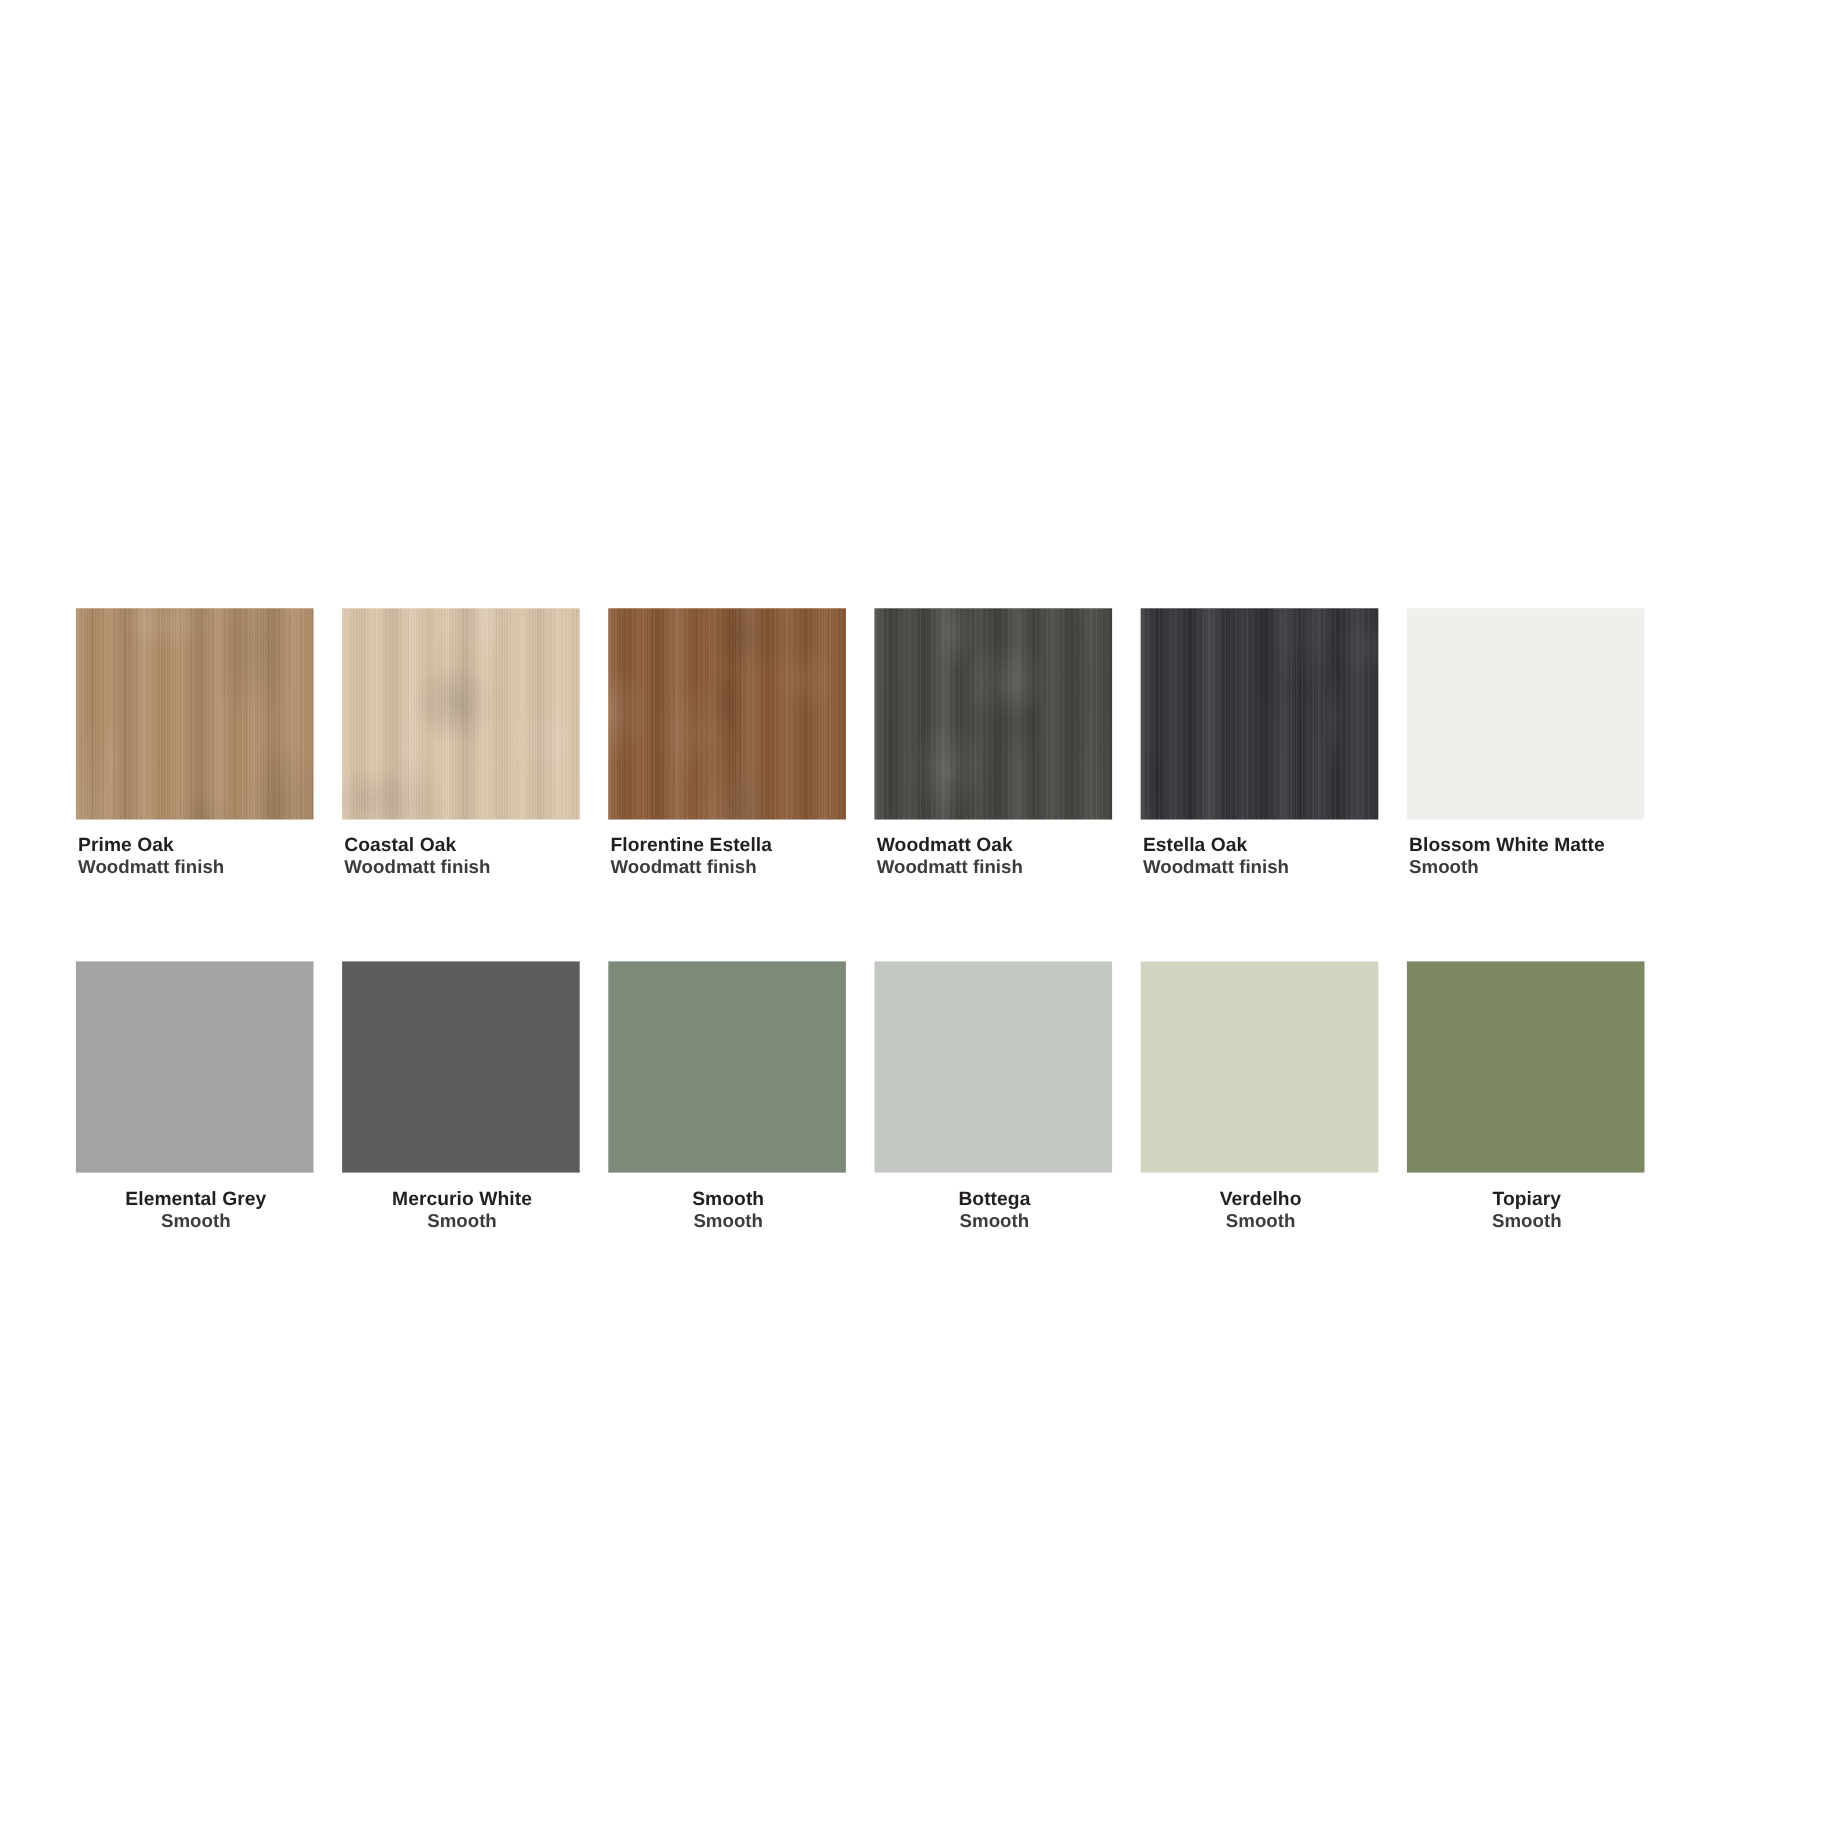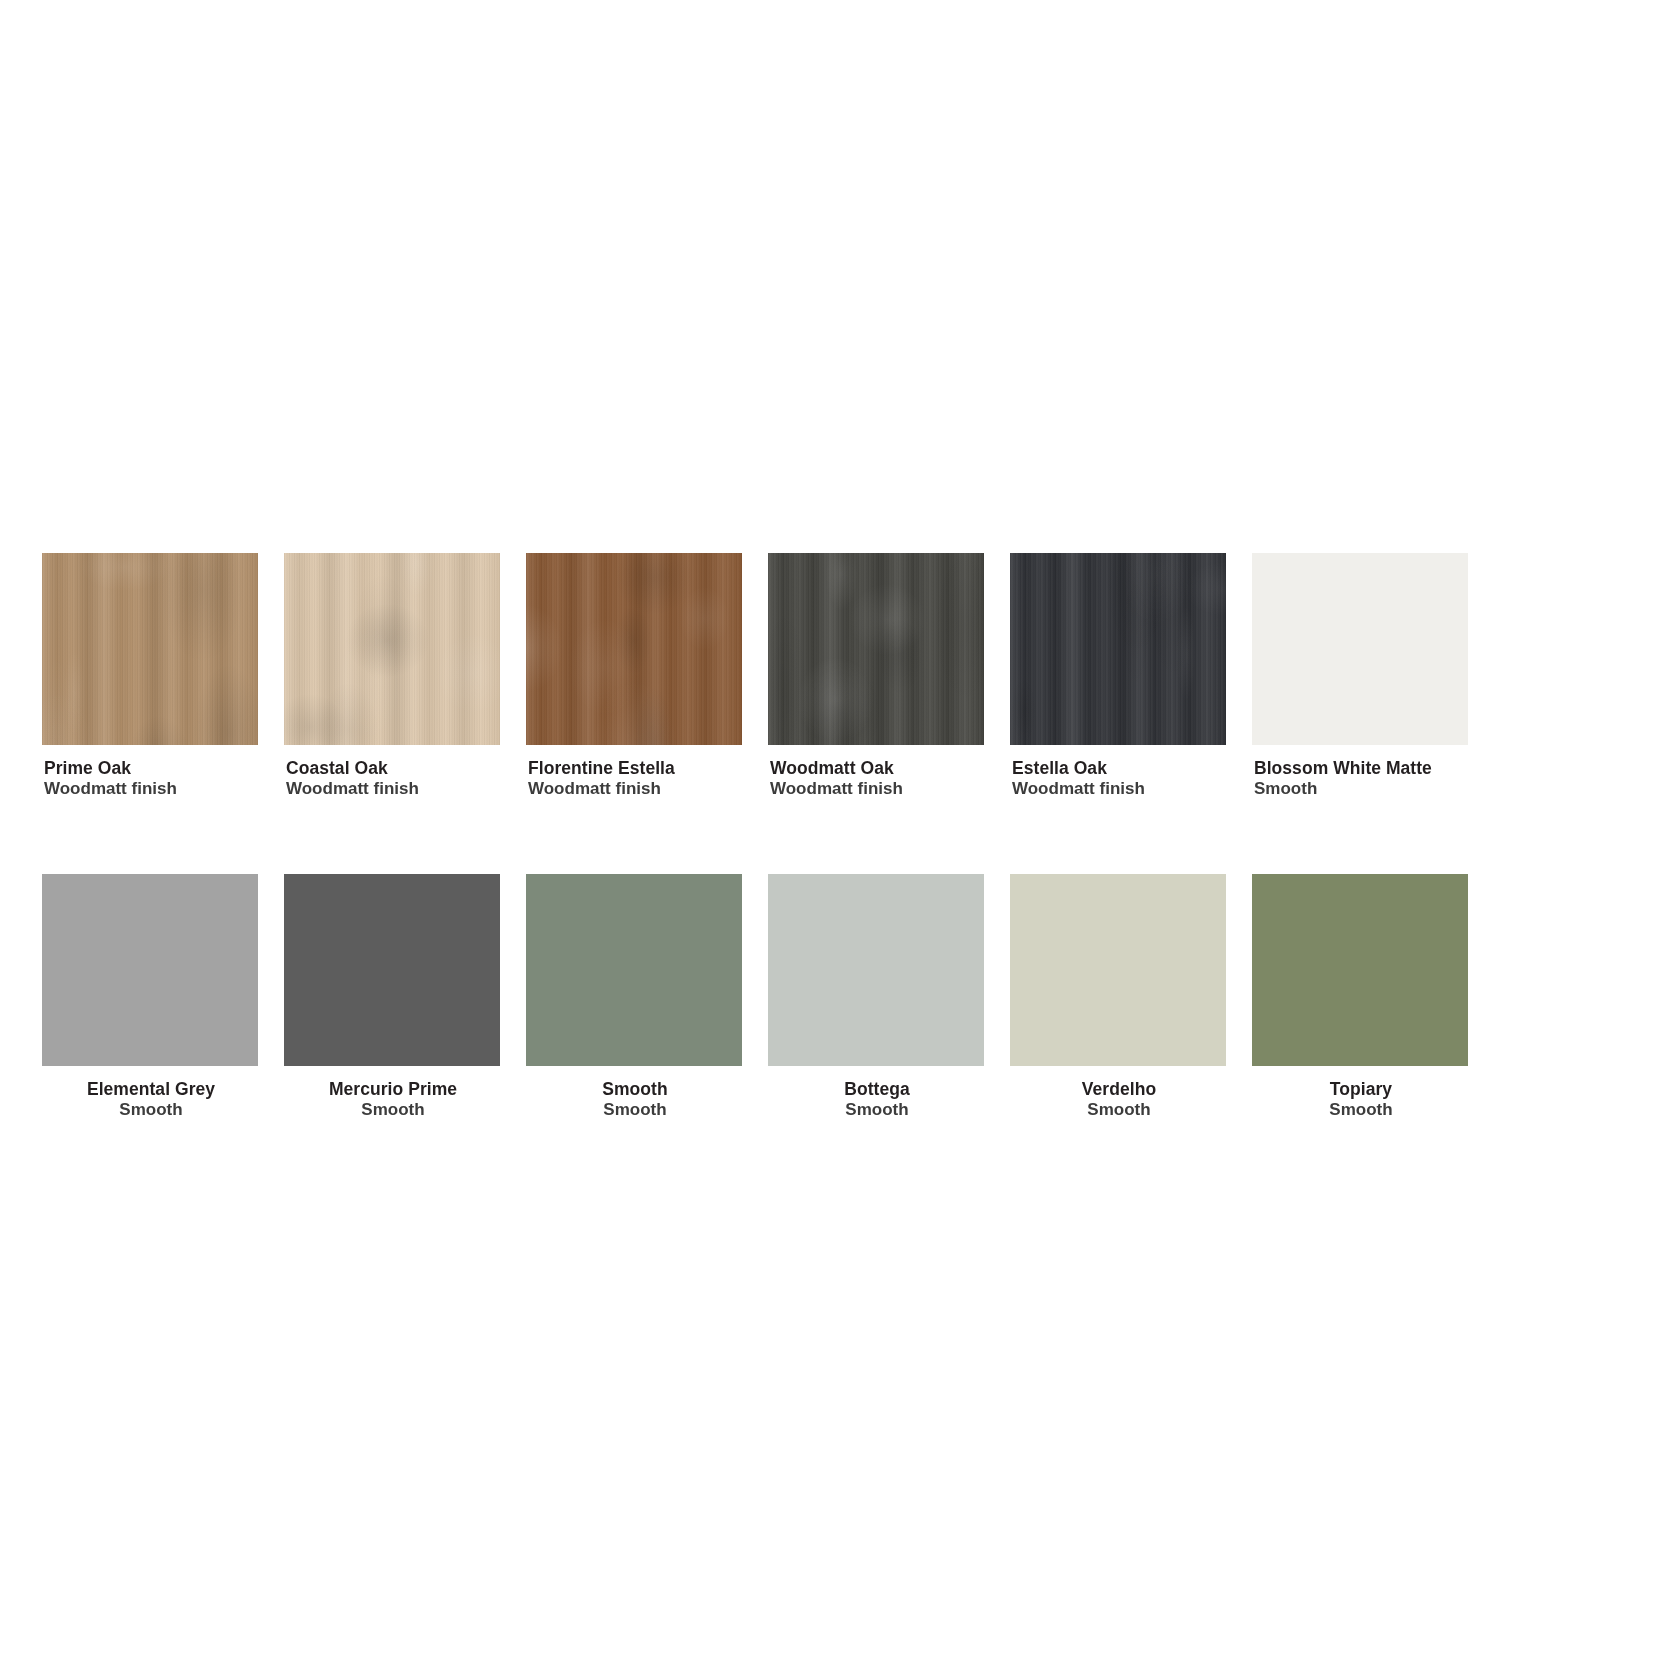--- a/index.html
+++ b/index.html
@@ -34,21 +34,21 @@
     font-weight: bold;
     letter-spacing: 1.55px;
     color: #9ba477;
     white-space: nowrap;
     font-family: "Liberation Sans", sans-serif;
   }
 
   
   #finish-grid {
     position: absolute;
-    left: 42px;
+    left: 69px;
     top: 553px;
     width: 1428px;
   }
 
   .finish-row {
     display: flex;
     flex-direction: row;
     align-items: flex-start;
   }
   .finish-row.row-2 { margin-top: 74px; text-align: center; }
@@ -240,21 +240,21 @@
         <div class="swatch" style="background-color: rgb(163, 163, 163);"></div>
         <div class="label-block">
           <div class="finish-name">Elemental Grey</div>
           <div class="finish-type">Smooth</div>
         </div>
       </div>
 
       <div class="finish-card">
         <div class="swatch" style="background-color: rgb(93, 93, 93);"></div>
         <div class="label-block">
-          <div class="finish-name">Mercurio Prime</div>
+          <div class="finish-name">Mercurio White</div>
           <div class="finish-type">Smooth</div>
         </div>
       </div>
 
       <div class="finish-card">
         <div class="swatch" style="background-color: rgb(125, 138, 122);"></div>
         <div class="label-block">
           <div class="finish-name">Smooth</div>
           <div class="finish-type">Smooth</div>
         </div>

